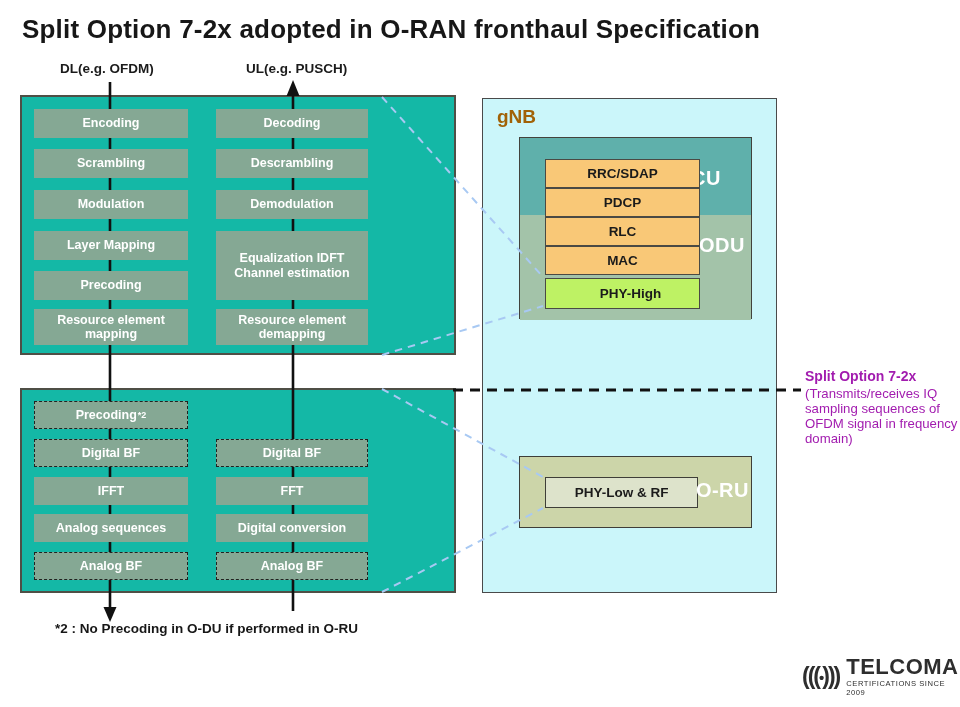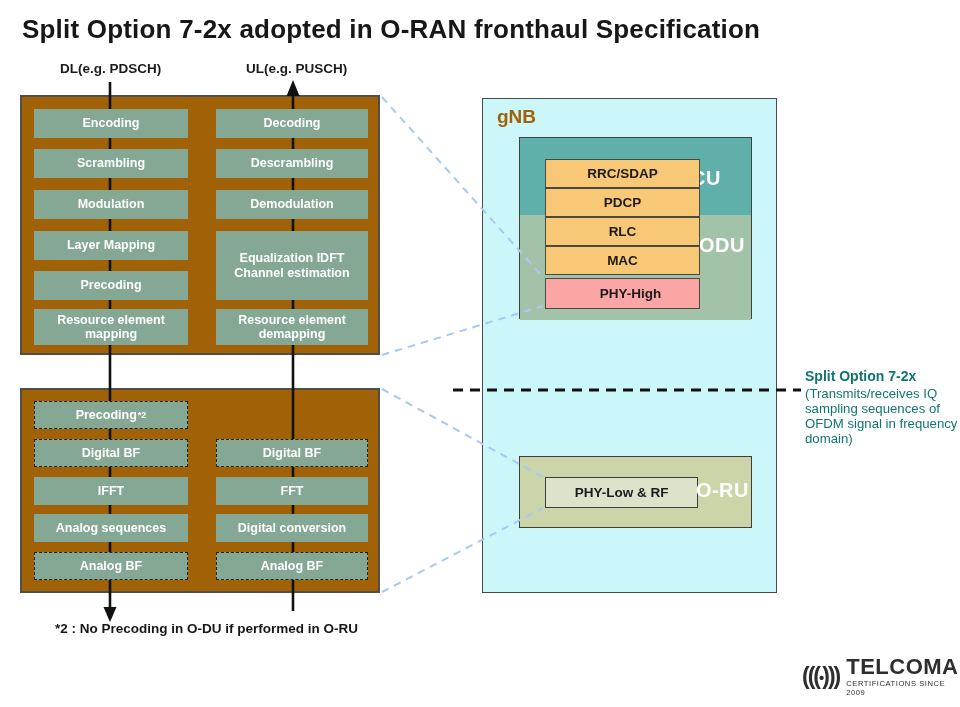--- a/index.html
+++ b/index.html
@@ -10,21 +10,21 @@
   .page-title { position:absolute; left:22px; top:14px; font-size:26px; font-weight:700; color:#171717; letter-spacing:0.2px; }
 
   .flow-label { position:absolute; font-size:13.5px; font-weight:700; color:#1b1b1b; }
   .flow-label.dl { left:60px; top:61px; }
   .flow-label.ul { left:246px; top:61px; }
 
   svg.lines { position:absolute; left:0; top:0; pointer-events:none; }
   svg.lines-under { z-index:1; }
   svg.lines-over  { z-index:5; }
 
-  .container { position:absolute; left:20px; width:360px; background:#a16207; border:2px solid #4f4f46; }
+  .container { position:absolute; left:20px; width:436px; background:#14b8a6; border:2px solid #4f4f46; }
   .container.upper { top:95px; height:260px; }
   .container.lower { top:388px; height:205px; }
 
   .blk { position:absolute; z-index:2; background:#85a894; color:#ffffff; font-size:12.5px; font-weight:600;
          display:flex; align-items:center; justify-content:center; text-align:center; line-height:1.15; padding:1px 4px; }
   .blk.dashed { border:1.6px dashed #222220; }
   .blk sup { font-size:9px; line-height:0; margin-left:1px; }
 
   .colL { left:12px;  width:154px; }
   .colR { left:194px; width:152px; }
@@ -34,47 +34,47 @@
 
   .stack { position:absolute; left:36px; top:38px; width:233px; height:182px; border:1.5px solid #42423c; }
   .cu-region  { position:absolute; left:0; top:0; width:100%; height:77px; background:#5fb0ab; }
   .odu-region { position:absolute; left:0; top:77px; width:100%; height:105px; background:#a3c3a9; }
   .region-label { position:absolute; color:#ffffff; font-size:20px; font-weight:700; letter-spacing:0.5px; }
   .cu-text  { right:30px; top:29px; }
   .odu-text { right:6px;  top:96px; }
 
   .layer { position:absolute; left:25px; width:155px; height:29px; background:#f9c877; border:1px solid #4a4a44;
            display:flex; align-items:center; justify-content:center; font-size:13.5px; font-weight:600; color:#1b1b1b; }
-  .layer.light { background:#fca5a5;padding-left:16px; }
+  .layer.light { background:#bef264;padding-left:16px; }
 
   .oru { position:absolute; left:36px; top:357px; width:233px; height:72px; background:#ccd5a9; border:1.5px solid #3e3e38; }
   .phy-low { position:absolute; left:25px; top:20px; width:153px; height:31px; background:#dde3cb; border:1.2px solid #3e3e38;
              display:flex; align-items:center; justify-content:center; font-size:13.5px; font-weight:600; color:#1b1b1b; }
   .oru-text { right:2px; top:22px; }
 
-  .annotation { position:absolute; left:805px; top:368px; width:153px; color:#0f766e; }
+  .annotation { position:absolute; left:805px; top:368px; width:153px; color:#a21caf; }
   .ann-title { font-size:14px; font-weight:700; margin-bottom:2px; }
   .ann-desc  { font-size:13.2px; font-weight:400; line-height:15px; }
 
   .footnotes { position:absolute; left:55px; top:620px; font-size:13.5px; font-weight:700; color:#171717; line-height:17px; }
 
   .logo { position:absolute; left:802px; top:656px; display:flex; align-items:center; gap:4px; color:#2e2e2e; }
   .sig-icon { font-size:23px; font-weight:700; letter-spacing:-2px; line-height:1; padding-right:3px; }
   .sig-icon .dot { font-size:15px; vertical-align:1px; }
   .logo-name { font-size:22px; font-weight:800; letter-spacing:0.5px; line-height:1; }
   .logo-tag  { font-size:7.6px; font-weight:500; letter-spacing:0.55px; margin-top:1px; }
 </style>
 </head>
 <body>
 
 <div class="canvas">
 
   <div class="page-title">Split Option 7-2x adopted in O-RAN fronthaul Specification</div>
 
-  <div class="flow-label dl">DL(e.g. PDSCH)</div>
+  <div class="flow-label dl">DL(e.g. OFDM)</div>
   <div class="flow-label ul">UL(e.g. PUSCH)</div>
 
   <svg class="lines lines-under" width="960" height="707">
     <line x1="110" y1="82" x2="110" y2="610" stroke="#111111" stroke-width="2.6"></line>
     <polygon points="103.5,607 116.5,607 110,622" fill="#111111"></polygon>
     <line x1="293" y1="94" x2="293" y2="611" stroke="#111111" stroke-width="2.6"></line>
     <polygon points="286.5,96 299.5,96 293,80" fill="#111111"></polygon>
   </svg>
 
   <div class="container upper">

